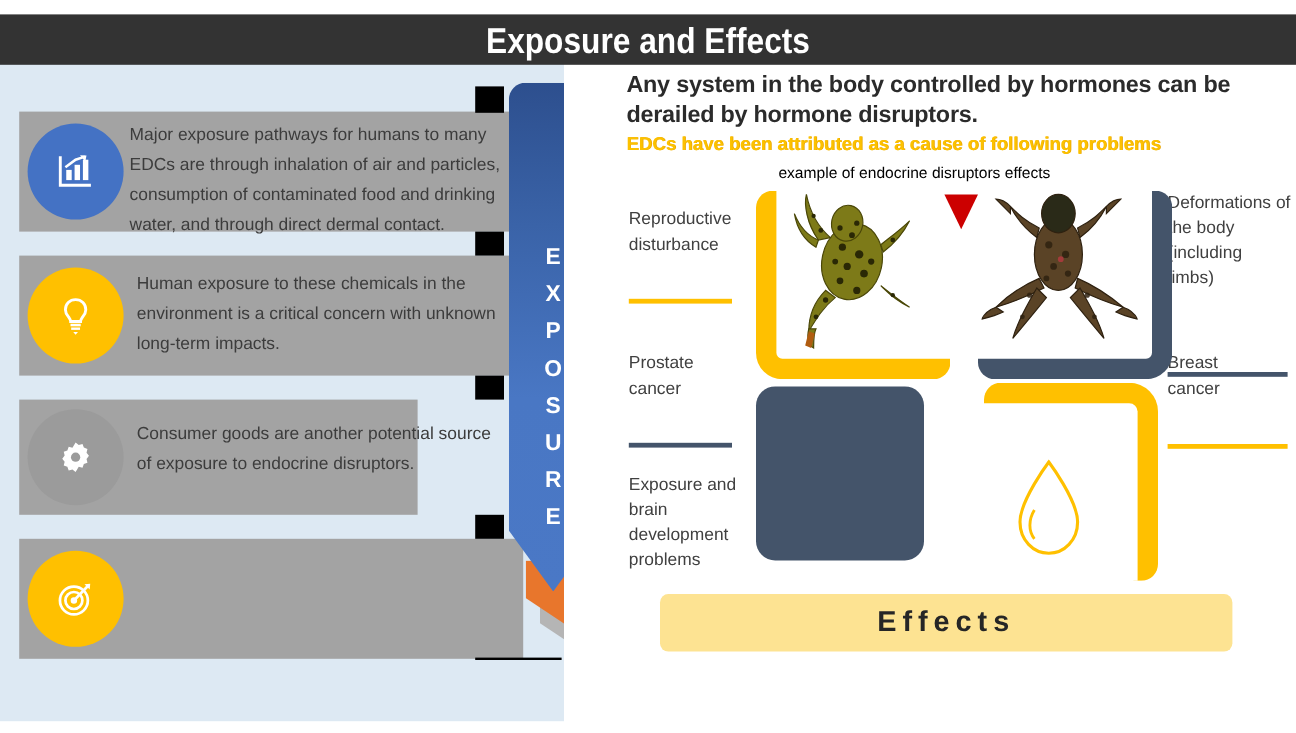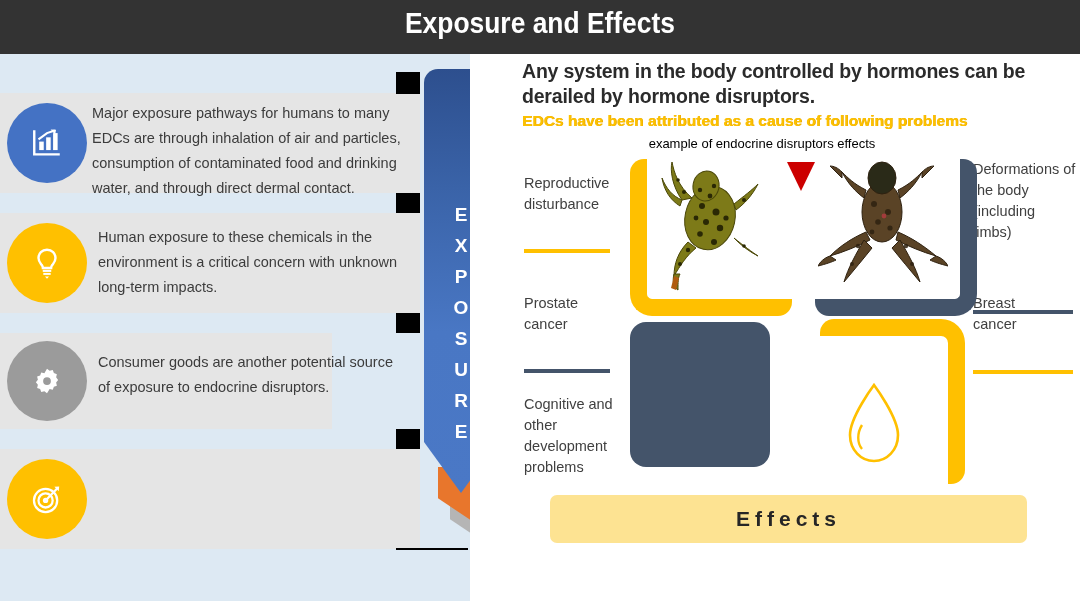--- a/index.html
+++ b/index.html
@@ -5,38 +5,38 @@
   html,body{margin:0;padding:0;}
   body{
     width:1080px;height:611px;
     background:#ffffff;
     font-family:"Liberation Sans", sans-serif;
     overflow:hidden;
     position:relative;
   }
   
   .titlebar{
-    position:absolute;left:0;top:0;width:1080px;height:54px;
+    position:absolute;left:0;top:12px;width:1080px;height:54px;
     background:#333333;
   }
   .titlebar .title{
     position:absolute;left:0;top:6px;width:1080px;
     text-align:center;color:#ffffff;
     font-size:30px;font-weight:bold;
     letter-spacing:0px;
     font-family:"Liberation Sans", sans-serif;
     transform:scaleX(0.88);
   }
   
   .leftpanel{
     position:absolute;left:0;top:54px;width:470px;height:547px;
     background:#dde9f3;
   }
   .card{
-    position:absolute;left:0;background:#e5e5e5;
+    position:absolute;left:16px;background:#a3a3a3;
   }
   .card .circ{
     position:absolute;border-radius:50%;
     display:flex;align-items:center;justify-content:center;
   }
   .card .ctext{
     position:absolute;
     color:#3c3c3c;
     font-size:14.5px;line-height:25px;
     font-family:"Liberation Sans", sans-serif;
@@ -93,21 +93,21 @@
   .frame{position:absolute;}
   .redtri{
     position:absolute;width:0;height:0;
     border-left:14px solid transparent;border-right:14px solid transparent;
     border-top:29px solid #cc0000;
   }
   .effects{
     position:absolute;left:80px;top:441px;width:477px;height:48px;
     background:#fde392;border-radius:7px;
     display:flex;align-items:center;justify-content:center;
-    color:#262626;font-weight:bold;font-size:21px;letter-spacing:5px;
+    color:#262626;font-weight:bold;font-size:24px;letter-spacing:5px;
   }
   
   .frogbox{position:absolute;}
 </style>
 </head>
 <body>
 
 <div class="titlebar">
   <div class="title">Exposure and Effects</div>
 </div>
@@ -187,21 +187,21 @@
 <div class="rightpanel">
 
   <div class="head1">Any system in the body controlled by hormones can be derailed by hormone disruptors.</div>
   <div class="head2">EDCs have been attributed as a cause of following problems</div>
   <div class="head3">example of endocrine disruptors effects</div>
 
   <div class="lbl" style="left:54px;top:119px;width:95px;">Reproductive disturbance</div>
   <div class="divider" style="left:54px;top:195px;width:86px;background:#ffc000;"></div>
   <div class="lbl" style="left:54px;top:239px;width:80px;">Prostate cancer</div>
   <div class="divider" style="left:54px;top:315px;width:86px;background:#44546a;"></div>
-  <div class="lbl" style="left:54px;top:340px;width:100px;">Cognitive and other development problems</div>
+  <div class="lbl" style="left:54px;top:340px;width:100px;">Exposure and brain development problems</div>
 
   <div class="lbl" style="left:503px;top:105px;width:104px;">Deformations of the body (including limbs)</div>
   <div class="divider" style="left:503px;top:256px;width:100px;background:#44546a;"></div>
   <div class="lbl" style="left:503px;top:239px;width:80px;">Breast cancer</div>
   <div class="divider" style="left:503px;top:316px;width:100px;background:#ffc000;"></div>
 
   <div class="redtri" style="left:317px;top:108px;"></div>
 
   <div class="frame" style="left:160px;top:105px;width:145px;height:140px;
               border-left:17px solid #ffc000;border-bottom:17px solid #ffc000;

